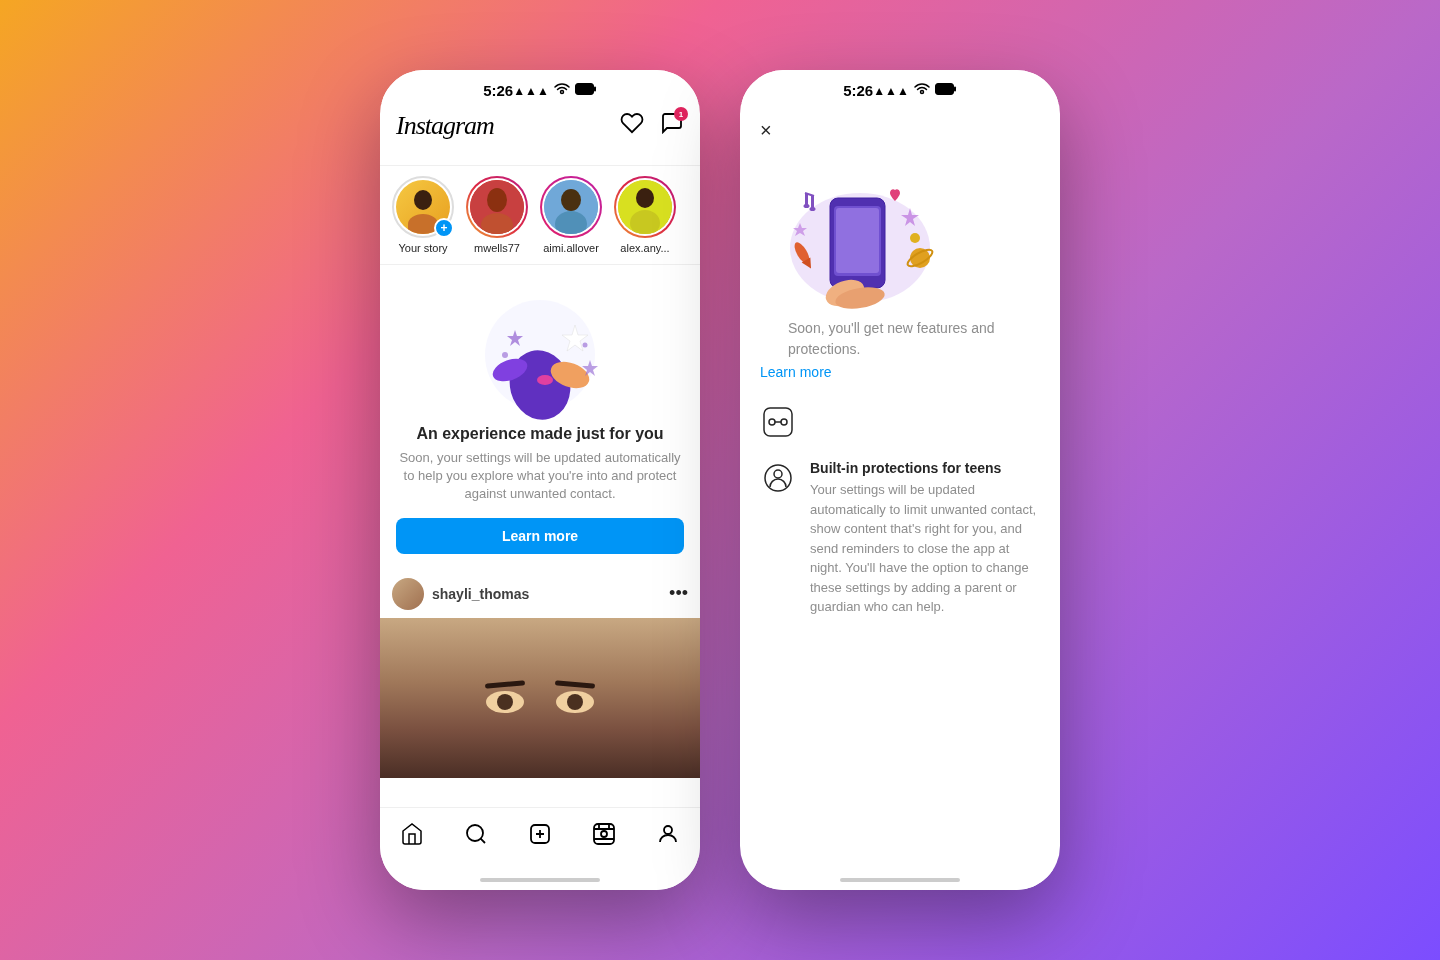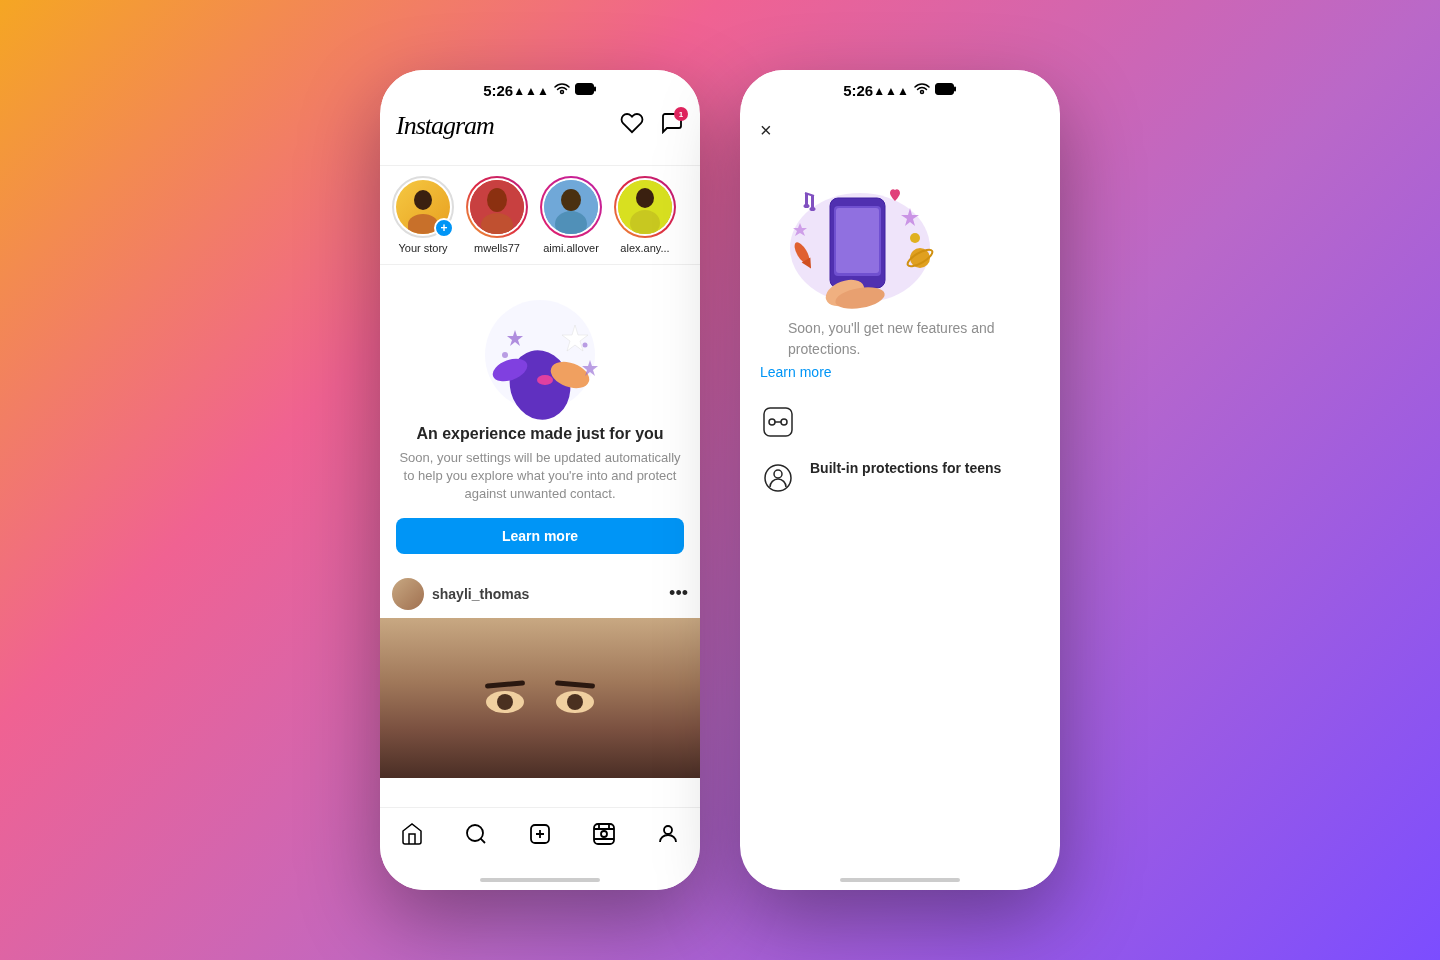--- a/index.html
+++ b/index.html
@@ -705,20 +705,21 @@
     <div class="feature-item">
       <div class="feature-icon">
         <svg width="32" height="32" viewBox="0 0 32 32">
             <circle cx="16" cy="16" r="13" fill="none" stroke="#262626" stroke-width="1.5"></circle>
             <circle cx="16" cy="12" r="4" fill="none" stroke="#262626" stroke-width="1.5"></circle>
             <path d="M8 25c0-4.4 3.6-8 8-8s8 3.6 8 8" stroke="#262626" stroke-width="1.5" fill="none"></path>
           </svg>
       </div>
       <div class="feature-text">
         <div class="feature-title">Built-in protections for teens</div>
+        <div class="feature-desc">Your settings will be updated automatically to limit unwanted contact, show content that's right for you, and send reminders to close the app at night. You'll have the option to change these settings by adding a parent or guardian who can help.</div>
       </div>
     </div>
   </div>
 
   <div class="home-indicator">
     <div class="home-bar"></div>
   </div>
 </div>
 
 </body></html>

